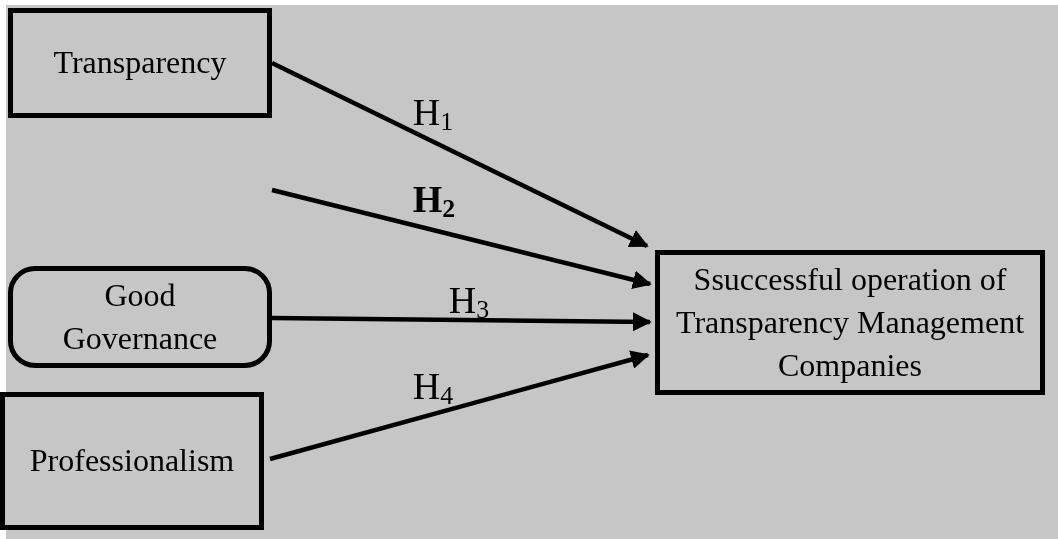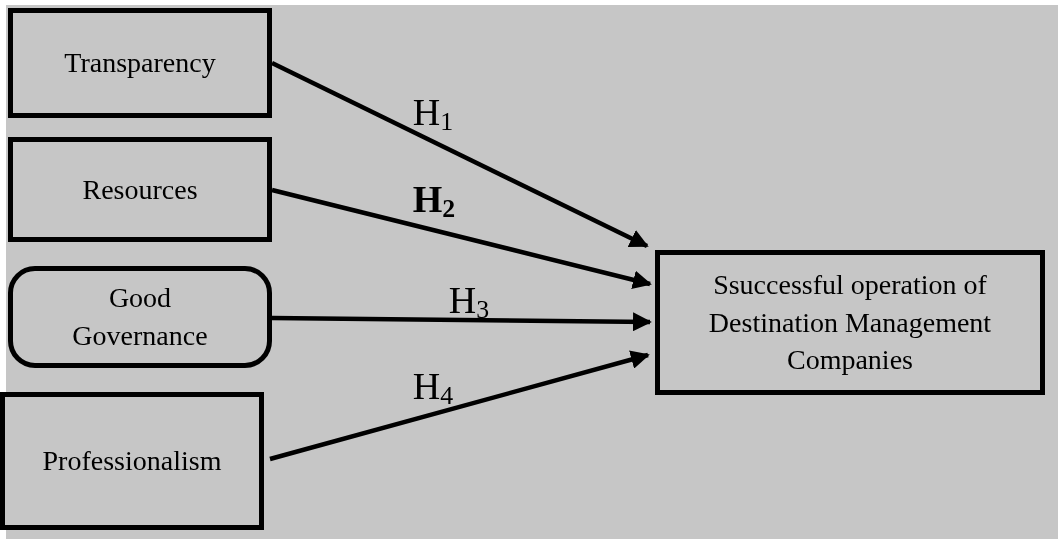--- a/index.html
+++ b/index.html
@@ -22,21 +22,21 @@
   }
   .node {
     position: absolute;
     background: #c6c6c6;
     border: 5px solid #000000;
     box-sizing: border-box;
     display: flex;
     align-items: center;
     justify-content: center;
     text-align: center;
-    font-size: 28px;
+    font-size: 32px;
     line-height: 1.35;
     white-space: pre-line;
     color: #000000;
   }
   .predictor-1 { left: 8px;   top: 8px;   width: 264px; height: 110px; }
   .predictor-2 { left: 8px;   top: 137px; width: 264px; height: 105px; }
   .predictor-3 { left: 8px;   top: 266px; width: 264px; height: 102px; border-radius: 27px; }
   .predictor-4 { left: 0;   top: 392px; width: 264px; height: 138px; }
   .outcome-box { left: 655px; top: 250px; width: 390px; height: 145px; }
   .arrow-layer {
@@ -78,34 +78,31 @@
     </defs>
     <line x1="272" y1="63" x2="647" y2="246" stroke="#000000" stroke-width="4.5" marker-end="url(#ah)"></line>
     <line x1="272" y1="190" x2="650" y2="284" stroke="#000000" stroke-width="4.5" marker-end="url(#ah)"></line>
     <line x1="272" y1="318" x2="650" y2="322" stroke="#000000" stroke-width="4.5" marker-end="url(#ah)"></line>
     <line x1="270" y1="459" x2="648" y2="355" stroke="#000000" stroke-width="4.5" marker-end="url(#ah)"></line>
   </svg>
 
   <div class="node predictor-1">
     <span>Transparency</span>
   </div>
-  <div class="node predictor-2">
-    <span>Resources</span>
-  </div>
   <div class="node predictor-3">
     <span>Good
 Governance</span>
   </div>
   <div class="node predictor-4">
     <span>Professionalism</span>
   </div>
 
   <div class="node outcome-box">
     <span>Ssuccessful operation of
-Destination Management
+Transparency Management
 Companies</span>
   </div>
 
   <span class="h-label hl-1"><span>H</span><sub>1</sub></span>
   <span class="h-label hl-2"><span>H</span><sub>2</sub></span>
   <span class="h-label hl-3"><span>H</span><sub>3</sub></span>
   <span class="h-label hl-4"><span>H</span><sub>4</sub></span>
 </div>
 
 </body></html>

